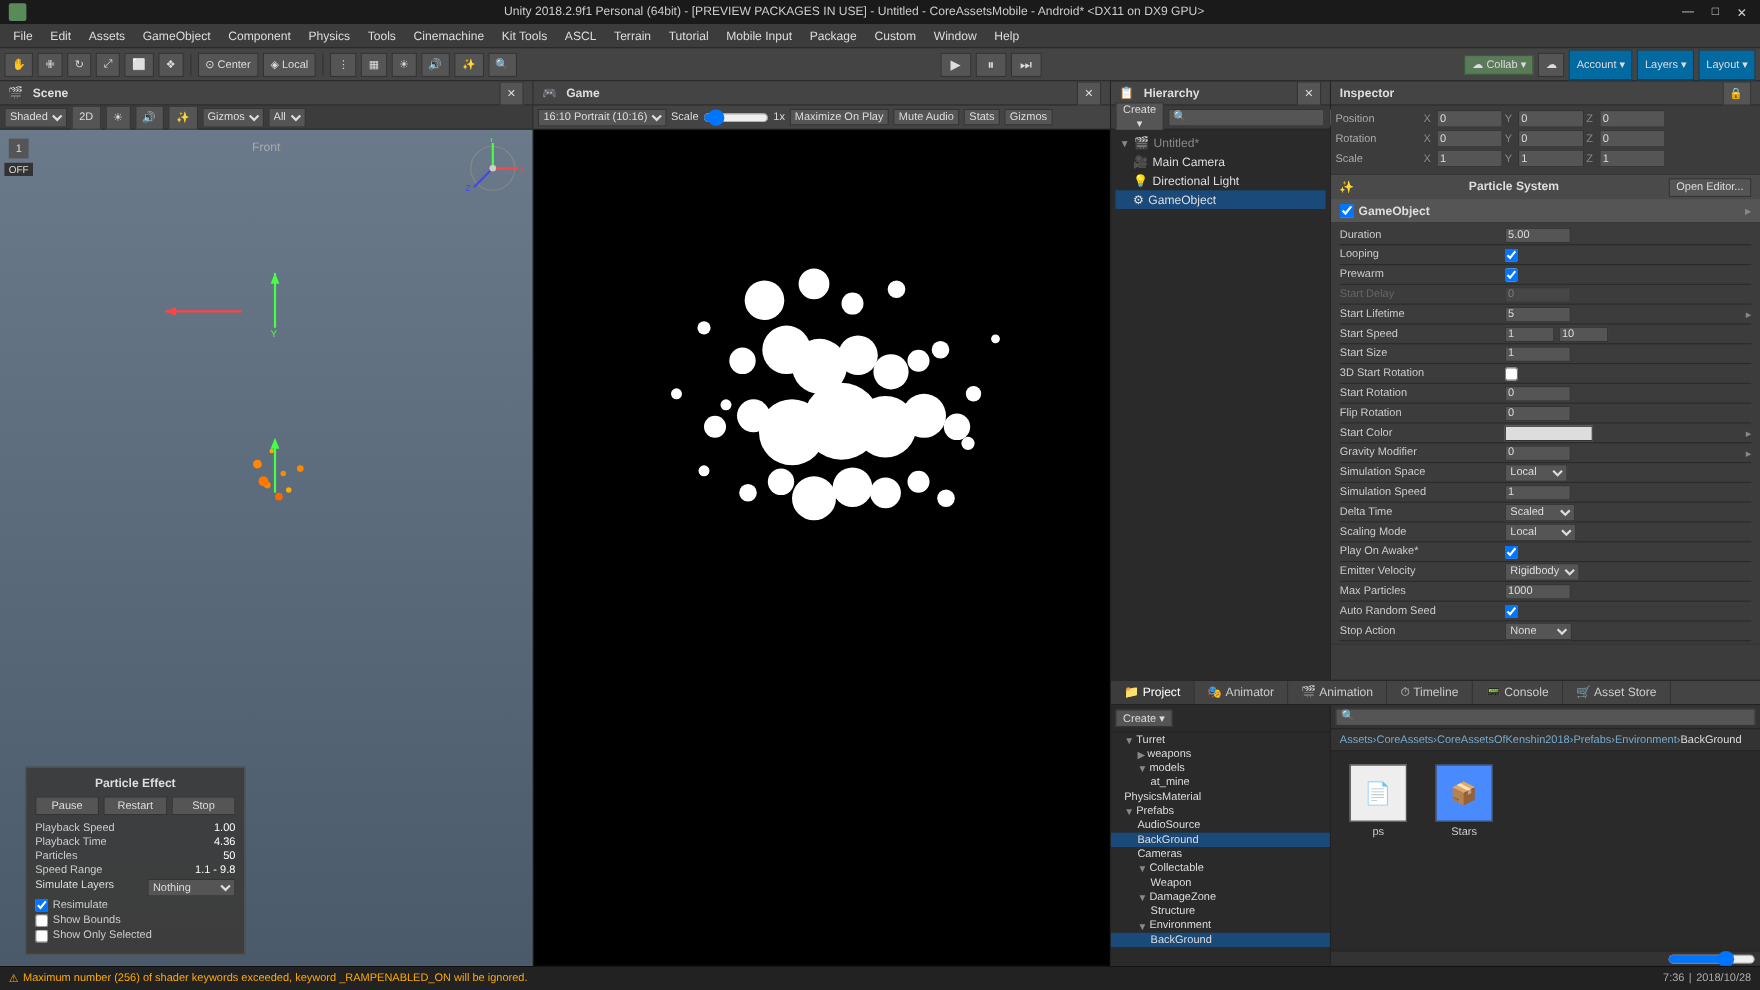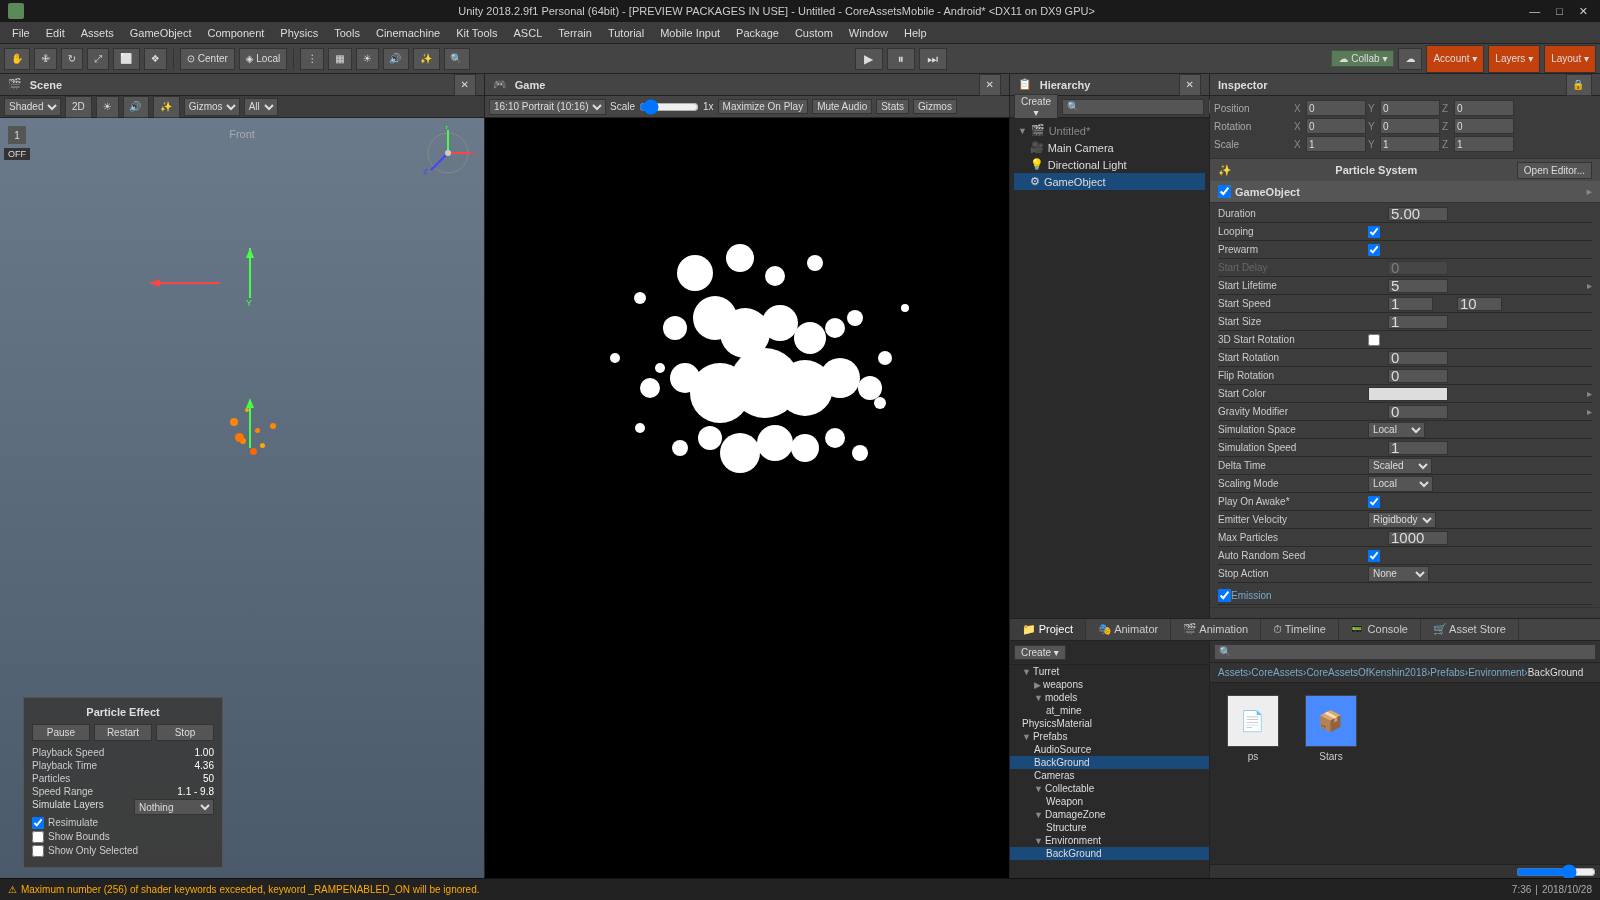--- a/index.html
+++ b/index.html
@@ -89,21 +89,21 @@
     .go-bar { background: #555; height: 22px; display: flex; align-items: center; padding: 0 8px; gap: 4px; font-size: 11px; border-bottom: 1px solid #333; }
     .go-name { color: #ddd; font-weight: bold; }
     .go-arrow { color: #888; margin-left: auto; cursor: pointer; }
 
     
     .ps-props { padding: 2px 8px; }
     .ps-row { display: flex; align-items: center; height: 18px; border-bottom: 1px solid #2a2a2a; }
     .ps-prop-label { width: 150px; color: #ccc; font-size: 10px; flex-shrink: 0; }
     .ps-prop-value { flex: 1; color: #ddd; font-size: 10px; display: flex; align-items: center; gap: 4px; }
     .ps-prop-value input[type=checkbox] { width: 12px; height: 12px; }
-    .ps-input { background: #555; border: 1px solid #333; color: #ddd; font-size: 15px; width: 60px; height: 14px; padding: 0 2px; margin-left: 20px; }
+    .ps-input { background: #555; border: 1px solid #333; color: #ddd; font-size: 10px; width: 60px; height: 14px; padding: 0 2px; }
     .ps-select { background: #555; border: 1px solid #333; color: #ddd; font-size: 10px; height: 16px; }
     .ps-color-box { width: 80px; height: 14px; background: #ddd; border: 1px solid #333; }
     .ps-arrow { color: #888; font-size: 10px; margin-left: auto; cursor: pointer; }
 
     
     .ps-section-row { display: flex; align-items: center; height: 18px; border-bottom: 1px solid #2a2a2a; }
     .ps-section-label { color: #7ac; font-size: 10px; cursor: pointer; }
 
     
     .bottom-panel { height: 260px; display: flex; flex-direction: column; border-top: 1px solid #222; }
@@ -135,21 +135,21 @@
     .tree-icon { color: #888; font-size: 9px; }
 
     
     .status-bar { height: 22px; background: #222; display: flex; align-items: center; padding: 0 8px; font-size: 10px; color: #aaa; border-top: 1px solid #111; gap: 4px; }
     .status-warning { color: #fa0; }
 
     
     .axes-widget { position: absolute; top: 8px; right: 8px; width: 55px; height: 55px; }
 
     .collab-btn { background: #5a7a5a; border: 1px solid #3a5a3a; color: #ddd; padding: 2px 6px; font-size: 10px; cursor: pointer; display: flex; align-items: center; gap: 2px; }
-    .dropdown-btn { background: #c2410c; border: 1px solid #333; color: #ddd; padding: 2px 6px; font-size: 10px; cursor: pointer; display: flex; align-items: center; gap: 2px; height: 28px; }
+    .dropdown-btn { background: #0369a1; border: 1px solid #333; color: #ddd; padding: 2px 6px; font-size: 10px; cursor: pointer; display: flex; align-items: center; gap: 2px; height: 28px; }
   </style>
 </head>
 <body>
 
 <div class="title-bar">
   <div style="width:16px;height:16px;background:#5a8a5a;border-radius:2px;margin-right:4px;"></div>
   <div class="title-bar-title">Unity 2018.2.9f1 Personal (64bit) - [PREVIEW PACKAGES IN USE] - Untitled - CoreAssetsMobile - Android* &lt;DX11 on DX9 GPU&gt;</div>
   <div class="title-bar-controls">
     <span>—</span>
     <span>□</span>
@@ -650,27 +650,20 @@
               <div class="ps-row">
                 <div class="ps-prop-label">Stop Action</div>
                 <div class="ps-prop-value">
                   <select class="ps-select">
                     <option>None</option><option>Disable</option><option>Destroy</option><option>Callback</option>
                   </select>
                 </div>
               </div>
             </div>
 
-            <div style="padding: 2px 8px;">
-              <div class="ps-section-row">
-                <input type="checkbox" checked="" style="">
-                <span class="ps-section-label">Emission</span>
-              </div>
-
-            </div>
 
           </div>
         </div>
       </div>
     </div>
 
     <div class="bottom-panel">
       <div class="bottom-tabs">
         <div class="bottom-tab active">📁 Project</div>
         <div class="bottom-tab">🎭 Animator</div>

